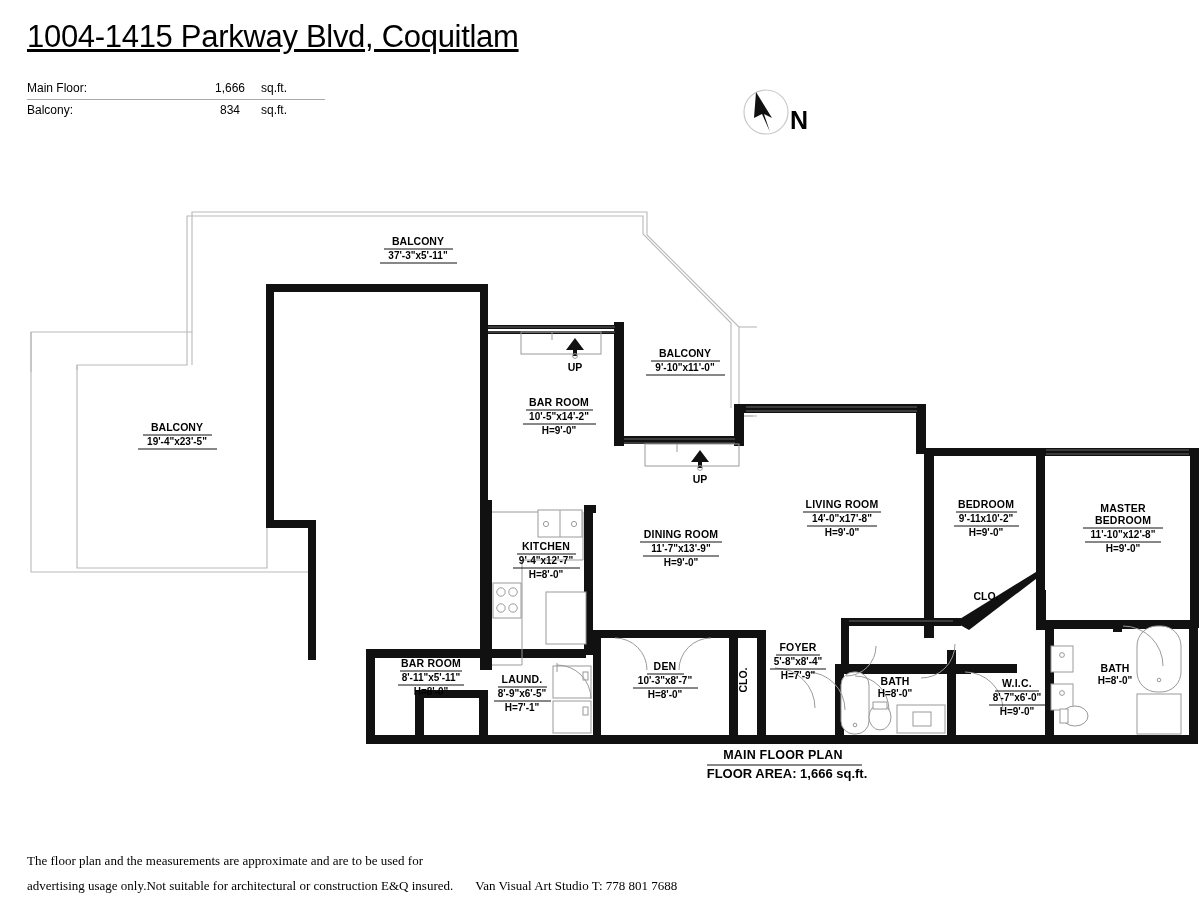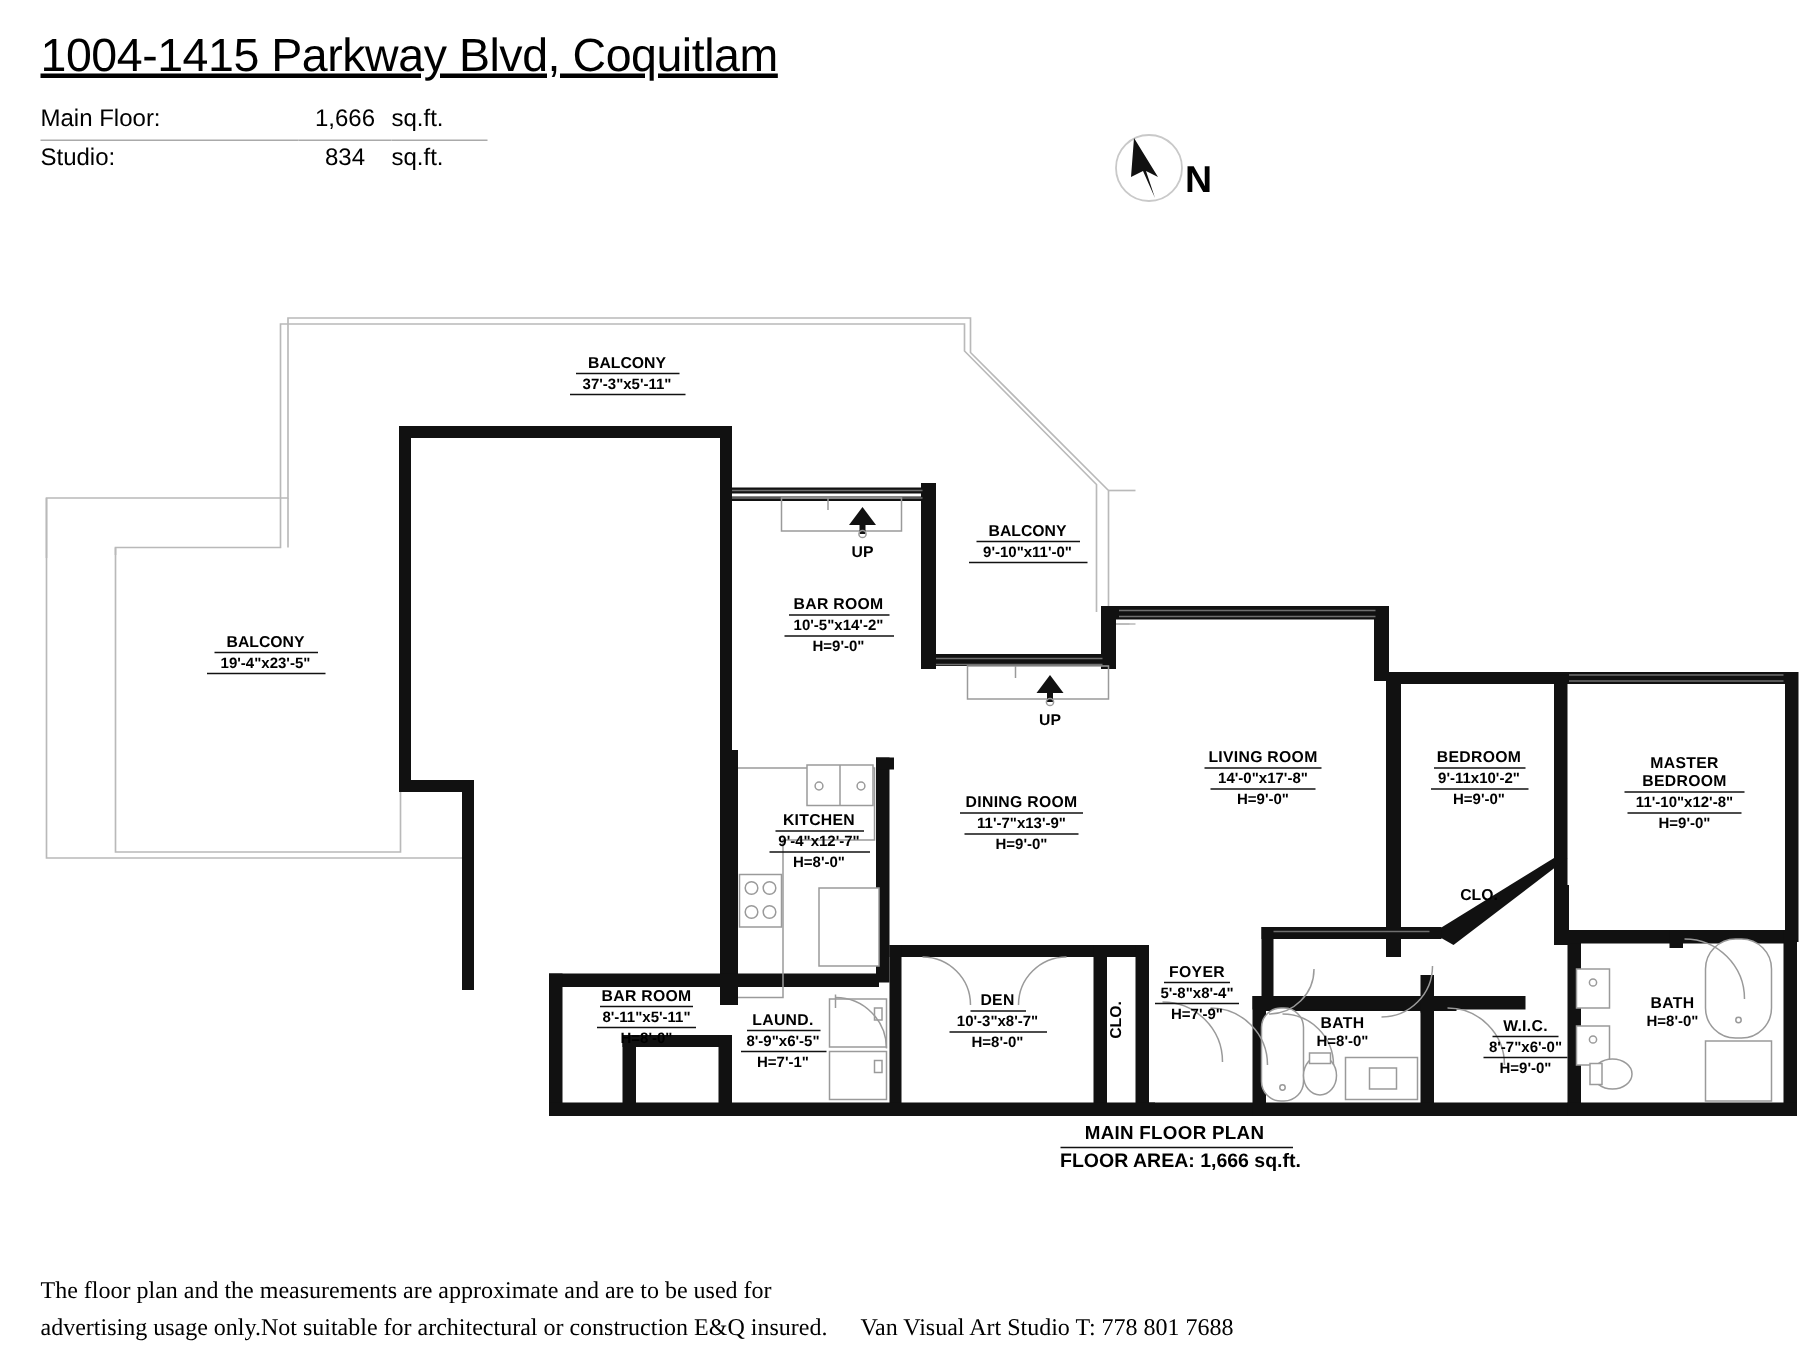--- a/index.html
+++ b/index.html
@@ -32,23 +32,23 @@
   }
   #doc-title {
     font-size: 31px;
     font-weight: 400;
     letter-spacing: -0.3px;
     line-height: 38px;
     white-space: nowrap;
     text-decoration: underline;
   }
   #area-table {
-    margin-top: 12px;
+    margin-top: 22px;
     border-collapse: collapse;
-    font-size: 16px;
+    font-size: 12px;
   }
   #area-table td {
     padding: 3px 0 4px 0;
     vertical-align: baseline;
     white-space: nowrap;
   }
   #area-table tr.ruled td {
     border-bottom: 1px solid #aaaaaa;
   }
   td.lbl { width: 172px; }
@@ -103,21 +103,21 @@
   .door     { fill: none; stroke: #9a9a9a; stroke-width: 1; }
   .winline  { fill: none; stroke: #6f6f6f; stroke-width: 0.9; }
 
   
   #footer {
     position: absolute;
     left: 27px;
     top: 848px;
     width: 1140px;
     font-family: "Liberation Serif", serif;
-    font-size: 16px;
+    font-size: 13px;
     line-height: 25px;
   }
   #footer .line2 { white-space: nowrap; }
   #studio {
     margin-left: 22px;
     margin-top: 39px;
   }
 </style>
 </head>
 <body>
@@ -127,21 +127,21 @@
   <div id="header">
     <div id="doc-title">1004-1415 Parkway Blvd, Coquitlam</div>
     <table id="area-table">
       <tbody>
         <tr class="ruled">
           <td class="lbl">Main Floor:</td>
           <td class="val">1,666</td>
           <td class="unit">sq.ft.</td>
         </tr>
         <tr>
-          <td class="lbl">Studio:</td>
+          <td class="lbl">Balcony:</td>
           <td class="val">834</td>
           <td class="unit">sq.ft.</td>
         </tr>
       </tbody>
     </table>
   </div>
 
   <div id="compass">
     <svg width="110" height="62" viewBox="0 0 110 62">
       <circle cx="24" cy="24" r="22" fill="#ffffff" stroke="#c9c9c9" stroke-width="1.2"></circle>

